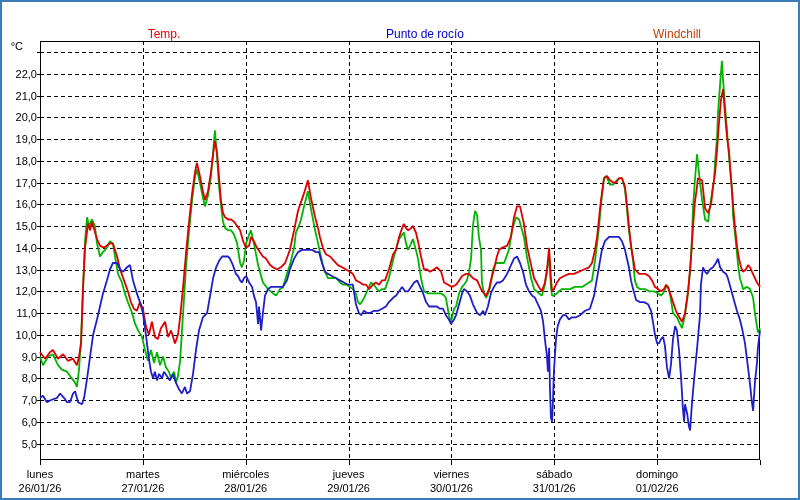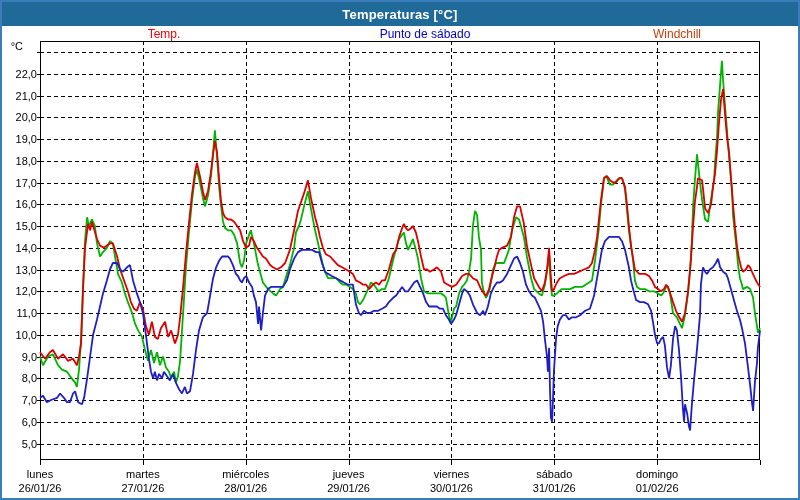--- a/index.html
+++ b/index.html
@@ -26,26 +26,23 @@
   .legend .item.temp{left:146px;}
   .legend .item.dew{left:407px;}
   .legend .item.windchill{left:659px;}
   svg.chart{position:absolute;left:0;top:0;width:796px;height:496px;}
   text{font-family:"Liberation Sans",sans-serif;}
 </style>
 </head>
 <body>
 
 <div class="window" style="border-color: rgb(59, 124, 186);">
-  <div class="titlebar" style="background-color: rgb(31, 106, 153);">
-    <span class="title" style="color: rgb(255, 255, 255);">Temperaturas [°C]</span>
-  </div>
   <div class="legend">
     <span class="item temp" style="color: rgb(240, 0, 0);">Temp.</span>
-    <span class="item dew" style="color: rgb(0, 0, 204);">Punto de sábado</span>
+    <span class="item dew" style="color: rgb(0, 0, 204);">Punto de rocío</span>
     <span class="item windchill" style="color: #c2410c;">Windchill</span>
   </div>
   <svg class="chart" viewBox="2 2 796 496" xmlns="http://www.w3.org/2000/svg">
       <rect x="40" y="41" width="720" height="419" fill="#ffffff" stroke="none"></rect>
       <line x1="40" y1="444.5" x2="760" y2="444.5" shape-rendering="crispEdges" stroke="#000000" stroke-width="1" stroke-dasharray="4 3"></line>
       <line x1="37" y1="444.5" x2="40" y2="444.5" shape-rendering="crispEdges" stroke="#000" stroke-width="1"></line>
       <line x1="40" y1="422.5" x2="760" y2="422.5" shape-rendering="crispEdges" stroke="#000000" stroke-width="1" stroke-dasharray="4 3"></line>
       <line x1="37" y1="422.5" x2="40" y2="422.5" shape-rendering="crispEdges" stroke="#000" stroke-width="1"></line>
       <line x1="40" y1="400.5" x2="760" y2="400.5" shape-rendering="crispEdges" stroke="#000000" stroke-width="1" stroke-dasharray="4 3"></line>
       <line x1="37" y1="400.5" x2="40" y2="400.5" shape-rendering="crispEdges" stroke="#000" stroke-width="1"></line>

